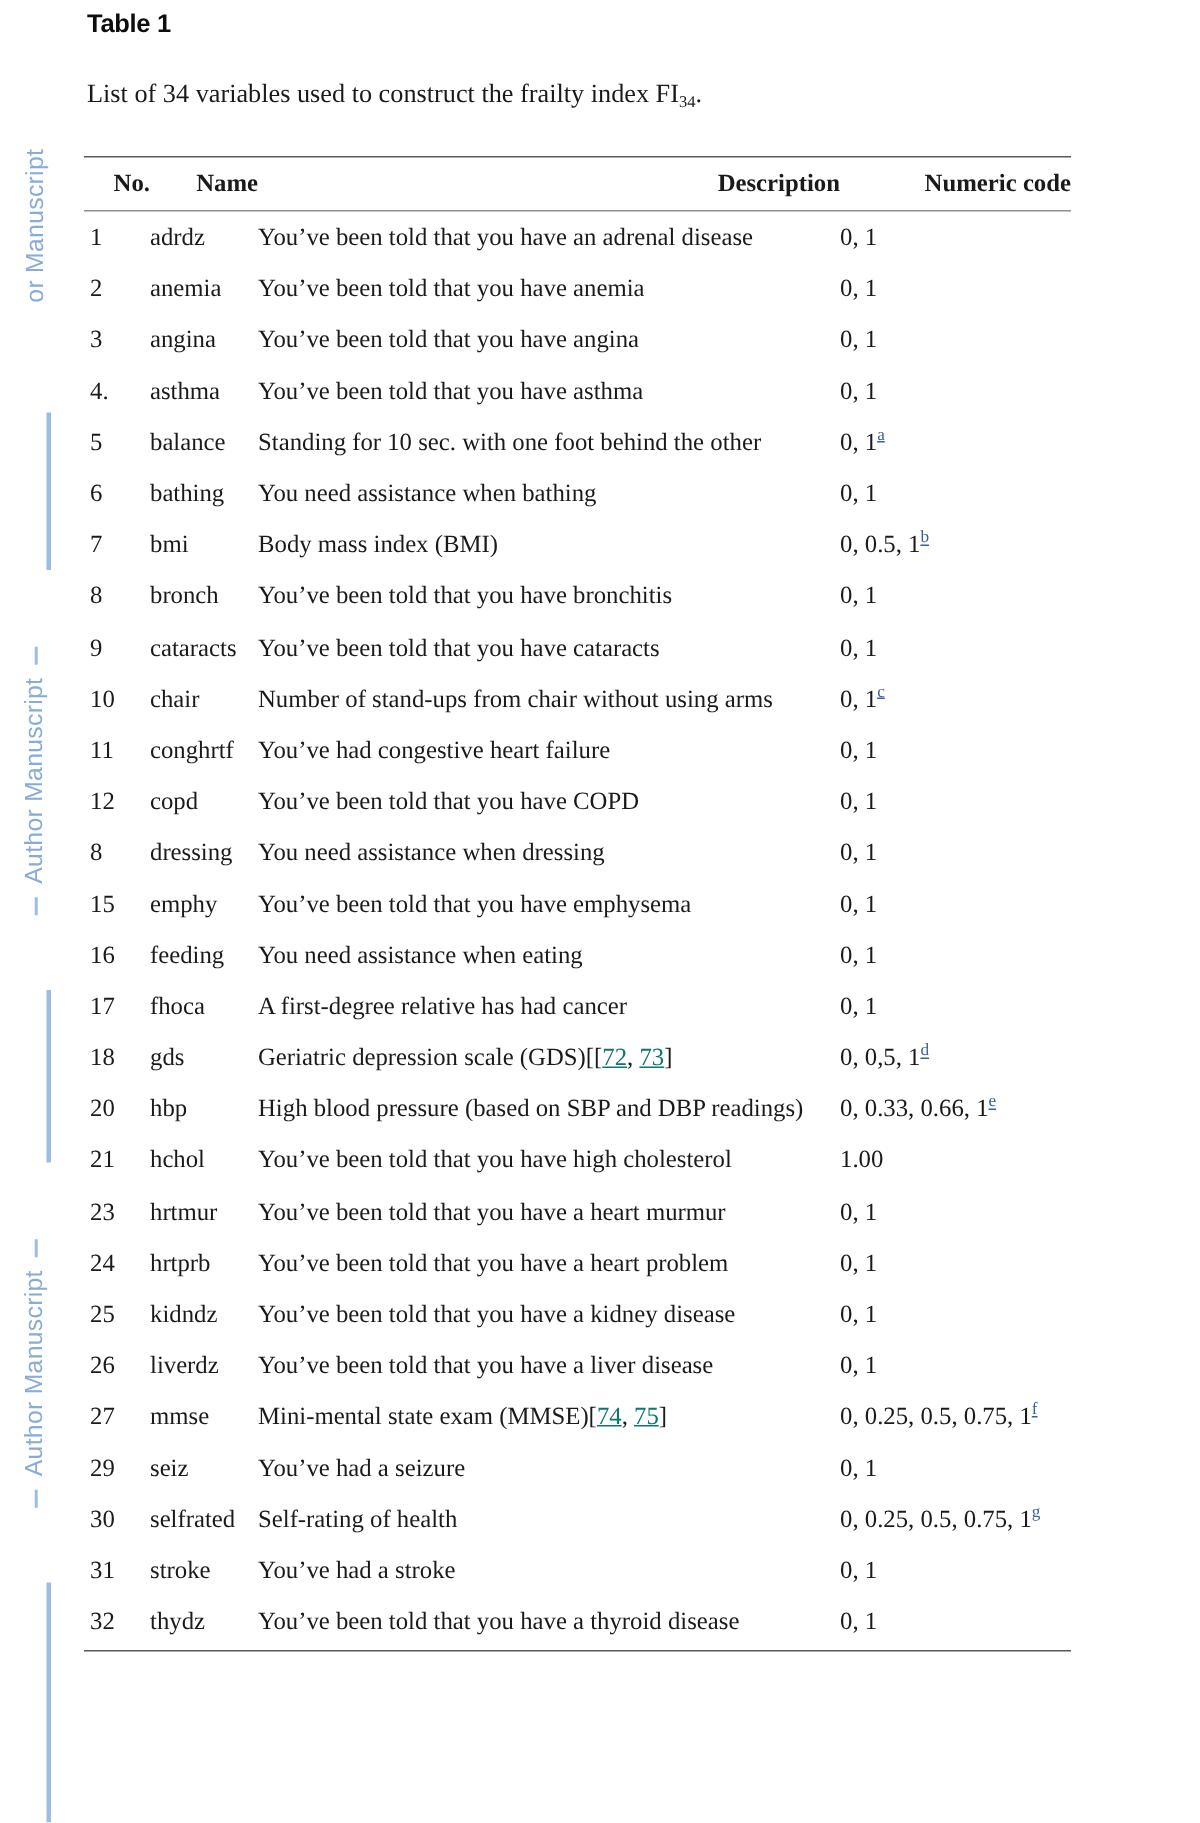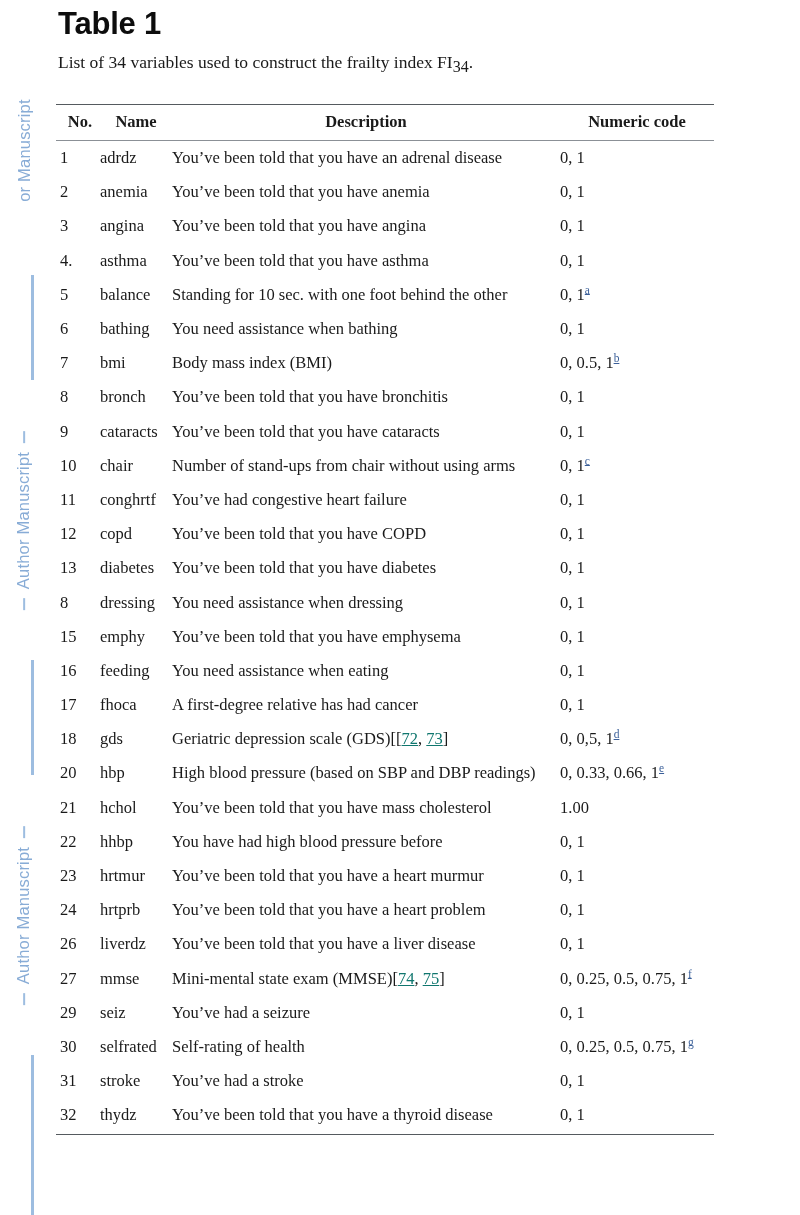--- a/index.html
+++ b/index.html
@@ -68,50 +68,50 @@
     width: 752px;
     height: 1215px;
   }
 
   .table-title {
     position: absolute;
     left: 10px;
     top: 6px;
     font-family: "Liberation Sans", "DejaVu Sans", sans-serif;
     font-weight: bold;
-    font-size: 31px;
+    font-size: 17px;
     letter-spacing: -0.2px;
     color: #0d0d0d;
   }
 
   .table-caption {
     position: absolute;
     left: 10px;
     top: 52px;
     font-size: 17.5px;
     color: #1a1a1a;
     white-space: nowrap;
   }
   .table-caption sub {
-    font-size: 16px;
+    font-size: 11px;
     vertical-align: -0.28em;
   }
 
   
   .data-table {
     position: absolute;
     left: 8px;
     top: 104px;
     width: 658px;
     border-collapse: collapse;
     font-size: 16.5px;
   }
   .data-table thead th {
     font-weight: bold;
-    text-align: center;
+    text-align: right;
     padding: 7px 0 8px 0;
     border-top: 1.6px solid #555a5f;
     border-bottom: 1.3px solid #8b9096;
     font-size: 16.5px;
     white-space: nowrap;
     vertical-align: bottom;
   }
   .data-table tbody td {
     padding: 7.1px 0 7.1px 0;
     vertical-align: baseline;
@@ -258,26 +258,20 @@
           <td class="col-desc"><span>You’ve had congestive heart failure</span></td>
           <td class="col-code"><span>0, 1</span></td>
         </tr>
         <tr>
           <td class="col-no">12</td>
           <td class="col-name">copd</td>
           <td class="col-desc"><span>You’ve been told that you have COPD</span></td>
           <td class="col-code"><span>0, 1</span></td>
         </tr>
         <tr>
-          <td class="col-no">13</td>
-          <td class="col-name">diabetes</td>
-          <td class="col-desc"><span>You’ve been told that you have diabetes</span></td>
-          <td class="col-code"><span>0, 1</span></td>
-        </tr>
-        <tr>
           <td class="col-no">8</td>
           <td class="col-name">dressing</td>
           <td class="col-desc"><span>You need assistance when dressing</span></td>
           <td class="col-code"><span>0, 1</span></td>
         </tr>
         <tr>
           <td class="col-no">15</td>
           <td class="col-name">emphy</td>
           <td class="col-desc"><span>You’ve been told that you have emphysema</span></td>
           <td class="col-code"><span>0, 1</span></td>
@@ -302,39 +296,39 @@
         </tr>
         <tr>
           <td class="col-no">20</td>
           <td class="col-name">hbp</td>
           <td class="col-desc"><span>High blood pressure (based on SBP and DBP readings)</span></td>
           <td class="col-code"><span>0, 0.33, 0.66, 1</span><sup class="fn">e</sup></td>
         </tr>
         <tr>
           <td class="col-no">21</td>
           <td class="col-name">hchol</td>
-          <td class="col-desc"><span>You’ve been told that you have mass cholesterol</span></td>
+          <td class="col-desc"><span>You’ve been told that you have high cholesterol</span></td>
           <td class="col-code"><span>1.00</span></td>
-        </tr>
-        <tr>
-          <td class="col-no">22</td>
-          <td class="col-name">hhbp</td>
-          <td class="col-desc"><span>You have had high blood pressure before</span></td>
-          <td class="col-code"><span>0, 1</span></td>
         </tr>
         <tr>
           <td class="col-no">23</td>
           <td class="col-name">hrtmur</td>
           <td class="col-desc"><span>You’ve been told that you have a heart murmur</span></td>
           <td class="col-code"><span>0, 1</span></td>
         </tr>
         <tr>
           <td class="col-no">24</td>
           <td class="col-name">hrtprb</td>
           <td class="col-desc"><span>You’ve been told that you have a heart problem</span></td>
+          <td class="col-code"><span>0, 1</span></td>
+        </tr>
+        <tr>
+          <td class="col-no">25</td>
+          <td class="col-name">kidndz</td>
+          <td class="col-desc"><span>You’ve been told that you have a kidney disease</span></td>
           <td class="col-code"><span>0, 1</span></td>
         </tr>
         <tr>
           <td class="col-no">26</td>
           <td class="col-name">liverdz</td>
           <td class="col-desc"><span>You’ve been told that you have a liver disease</span></td>
           <td class="col-code"><span>0, 1</span></td>
         </tr>
         <tr>
           <td class="col-no">27</td>

